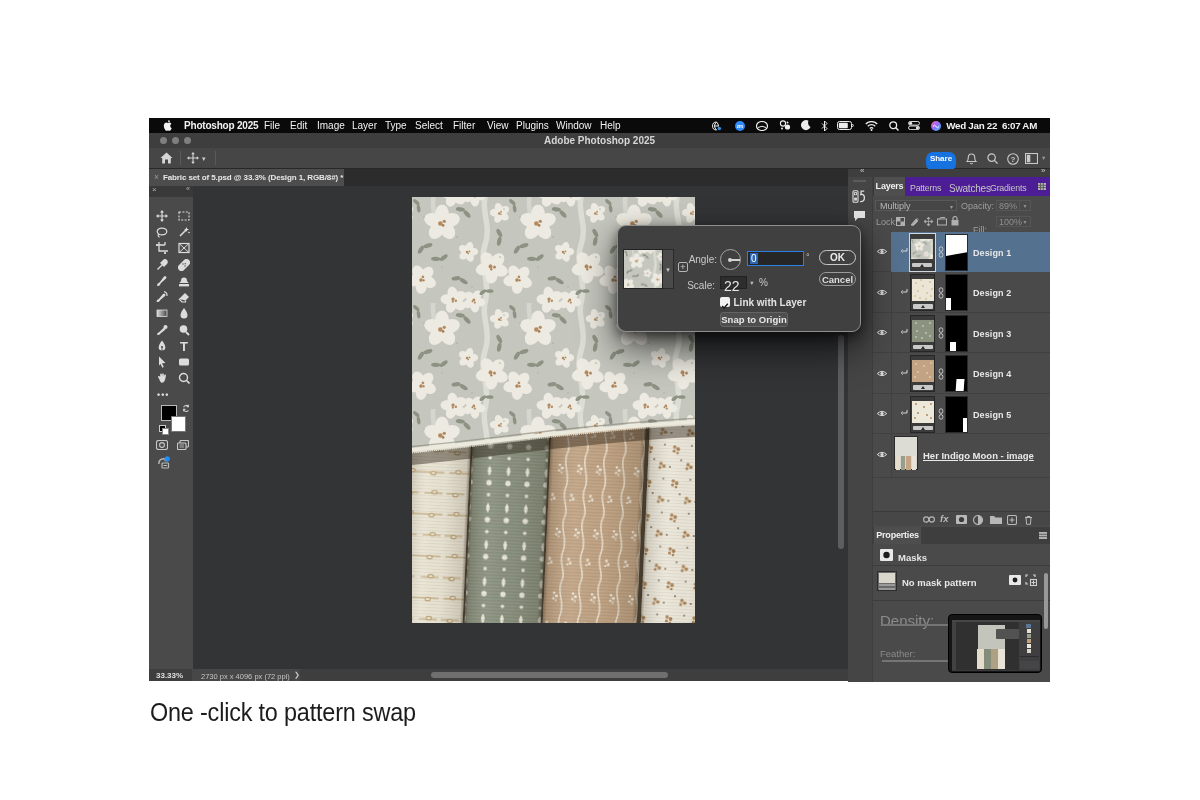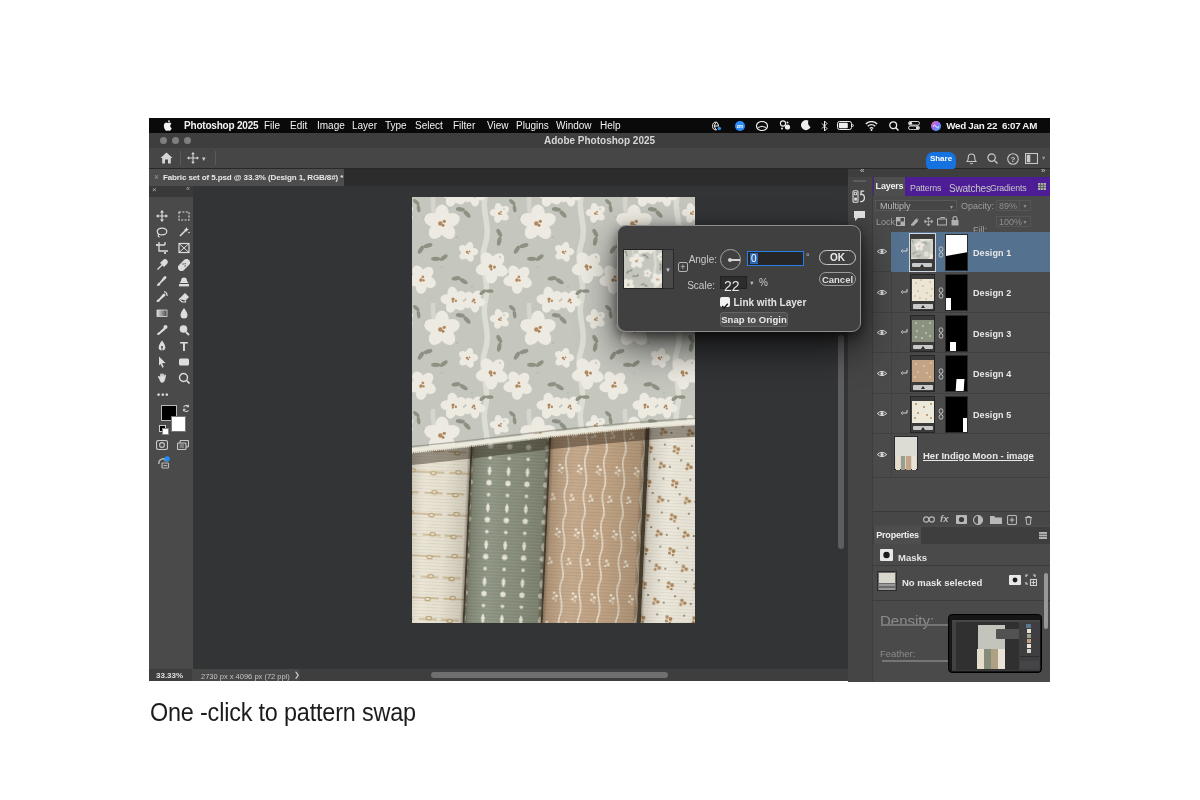--- a/index.html
+++ b/index.html
@@ -569,21 +569,21 @@
             <circle cx="6.5" cy="6" r="3.2" fill="#1c1c1c"></circle>
           </svg>
         <span class="abs" style="left:25px;top:24.5px;font-size:9.5px;font-weight:600;color:#e5e5e5;">Masks</span>
         <div class="abs" style="left:0;top:38px;width:177px;height:1px;background:#3c3c3c;"></div>
 
         <div class="abs" style="left:4px;top:44px;width:20px;height:20px;background:#6a6a6a;border:1px solid #2c2c2c;">
           <div style="position:absolute;left:1px;top:1px;width:16px;height:10px;background:#d9d7cb;"></div>
           <div style="position:absolute;left:1px;top:12px;width:16px;height:2px;background:#9a9a9a;"></div>
           <div style="position:absolute;left:1px;top:15.5px;width:16px;height:2px;background:#9a9a9a;"></div>
         </div>
-        <span class="abs" style="left:29px;top:49.5px;font-size:9.5px;font-weight:600;color:#e8e8e8;">No mask selected</span>
+        <span class="abs" style="left:29px;top:49.5px;font-size:9.5px;font-weight:600;color:#e8e8e8;">No mask pattern</span>
         <svg class="abs" style="left:136px;top:48px;" width="12" height="10">
             <rect width="12" height="10" rx="1" fill="#e8e8e8"></rect>
             <circle cx="6" cy="5" r="2.4" fill="#1c1c1c"></circle>
           </svg>
         <svg class="abs" style="left:152px;top:47px;" width="12" height="12">
             <path d="M1,3 v-2 h2 M8,1 h2 v2 M10,8 v2 h-2 M3,10 h-2 v-2" stroke="#d0d0d0" fill="none" stroke-width="1.2"></path>
             <rect x="5.5" y="5.5" width="6" height="6" fill="#4a4a4b" stroke="#d0d0d0" stroke-width="1.1"></rect>
             <path d="M8.5,6.5 v4 M6.5,8.5 h4" stroke="#d0d0d0" stroke-width="1.1"></path>
           </svg>
         <div class="abs" style="left:0;top:73px;width:177px;height:1px;background:#3c3c3c;"></div>

